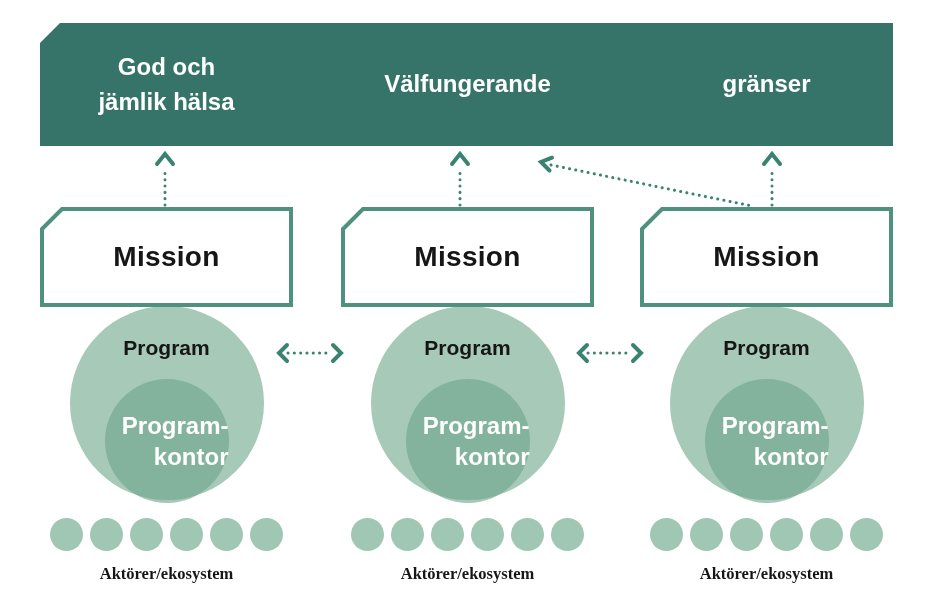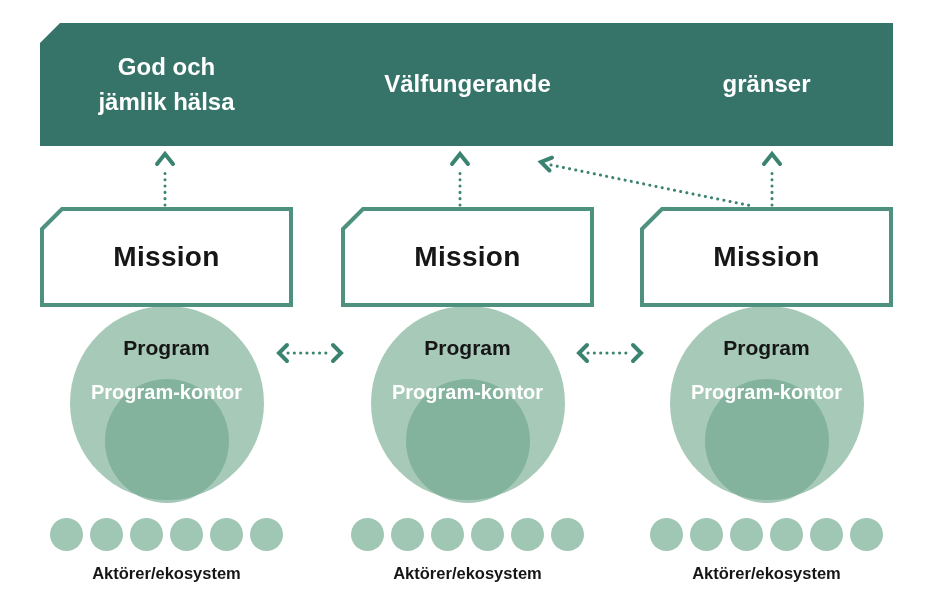--- a/index.html
+++ b/index.html
@@ -38,32 +38,32 @@
     width:194px;height:194px;border-radius:50%;background:#a6c9b8;z-index:1;
   }
   .program-label{
     position:absolute;top:30px;left:0;width:100%;text-align:center;
     font-weight:bold;font-size:21px;color:#161616;
   }
   .office-circle{
     position:absolute;top:73px;left:50%;margin-left:-62px;
     width:124px;height:124px;border-radius:50%;
     background:rgba(110,165,140,0.62);
-    display:flex;flex-direction:row;align-items:flex-start;justify-content:center;
-    color:#ffffff;font-weight:bold;font-size:20px;line-height:1.3;text-align:center;
+    display:flex;flex-direction:column;align-items:flex-end;justify-content:center;
+    color:#ffffff;font-weight:bold;font-size:24px;line-height:1.3;text-align:center;
   }
 
   .dots{
     position:absolute;top:518px;left:0;width:100%;
     display:flex;justify-content:center;gap:7px;
   }
   .dot{width:33px;height:33px;border-radius:50%;background:#a0c6b4;}
   .actors-label{
     position:absolute;top:564px;left:0;width:100%;text-align:center;
-    font-weight:bold;font-size:16.5px;color:#161616;
+    font-weight:bold;font-size:16.5px;color:#161616;font-family:Liberation Serif, serif;
   }
 
   .arrows{position:absolute;left:0;top:0;z-index:3;pointer-events:none;}
   .dotline{stroke:#3a8370;stroke-width:3;fill:none;stroke-dasharray:0.1 6.2;stroke-linecap:round;}
   .chev{stroke:#3a8370;stroke-width:4;fill:none;stroke-linecap:round;stroke-linejoin:miter;}
 </style>
 </head>
 <body>
 
 <div class="canvas">

